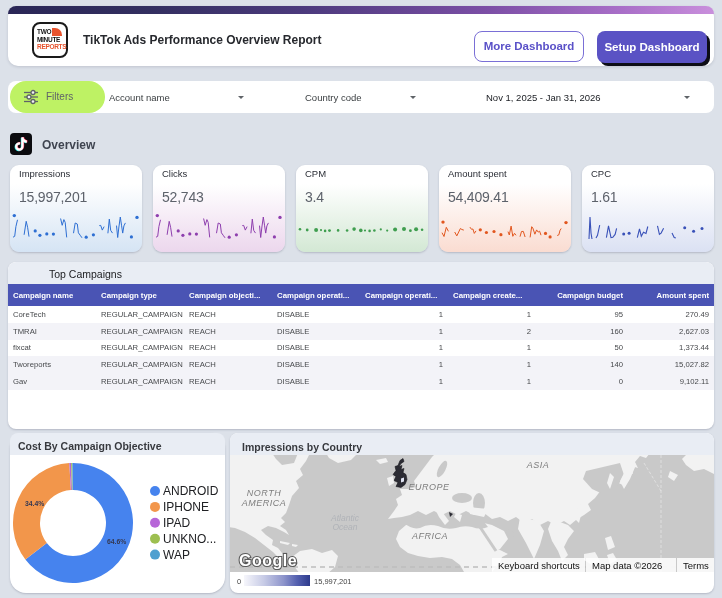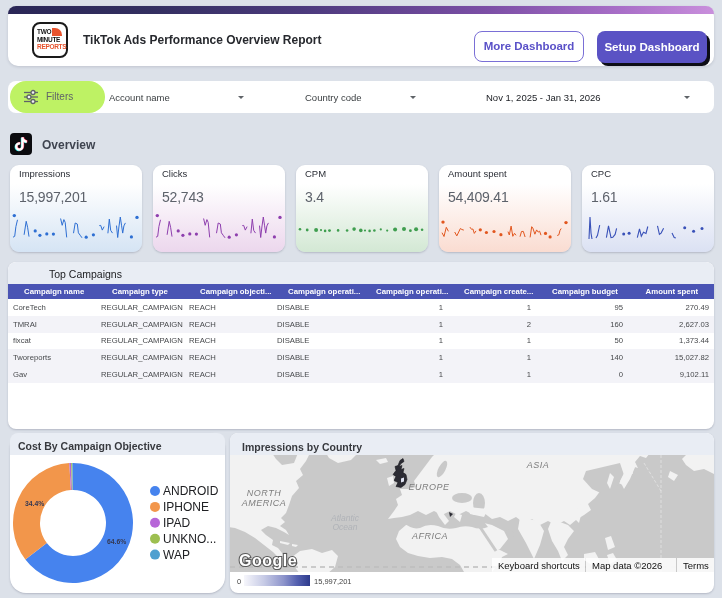--- a/index.html
+++ b/index.html
@@ -26,21 +26,21 @@
 .ov-title { position:absolute; left:42px; top:138px; font-size:12px; font-weight:bold; color:#3f4450; }
 
 .mcard { position:absolute; top:165px; width:132px; height:87px; border-radius:9px; box-shadow:0 1px 2px rgba(60,64,90,0.25); overflow:hidden; }
 .mcard .name { position:absolute; left:9px; top:3px; font-size:9.5px; color:#2b2e36; }
 .mcard .val { position:absolute; left:9px; top:24px; font-size:14px; letter-spacing:-0.2px; color:#5d626b; }
 .mcard svg { position:absolute; left:0; bottom:11px; }
 
 .tablecard { position:absolute; left:8px; top:262px; width:706px; height:167px; background:#fff; border-radius:8px; box-shadow:0 1px 2px rgba(60,64,90,0.25); overflow:hidden; }
 .tc-title { position:absolute; left:13px; top:6px; font-size:10.5px; color:#202124;margin-left:28px; }
 table.camp { position:absolute; left:0; top:22px; width:706px; border-collapse:collapse; font-size:7.7px; table-layout:fixed; }
-table.camp th { background:#4a54b4; color:#fff; font-weight:bold; text-align:left; padding:0 16px; height:15px; white-space:nowrap; overflow:hidden; font-size:7.8px; }
+table.camp th { background:#4a54b4; color:#fff; font-weight:bold; text-align:left; padding:0 5px; height:22px; white-space:nowrap; overflow:hidden; font-size:7.8px; }
 table.camp td { padding:0 5px; height:16.8px; color:#47494c; white-space:nowrap; overflow:hidden; }
 table.camp tr.alt td { background:#f3f3f8; }
 table.camp .r { text-align:right; }
 
 .donutcard { position:absolute; left:10px; top:433px; width:215px; height:160px; background:#fff; border-radius:16px; box-shadow:0 1px 2px rgba(60,64,90,0.25); }
 .dc-title { position:absolute; left:8px; top:7px; font-size:10.5px; font-weight:bold; color:#37393e; }
 .mapcard { position:absolute; left:230px; top:433px; width:484px; height:160px; background:#fff; border-radius:8px; box-shadow:0 1px 2px rgba(60,64,90,0.25); overflow:hidden; }
 .mc-title { position:absolute; left:12px; top:8px; font-size:10.5px; font-weight:bold; color:#37393e; }
 </style>
 </head>

